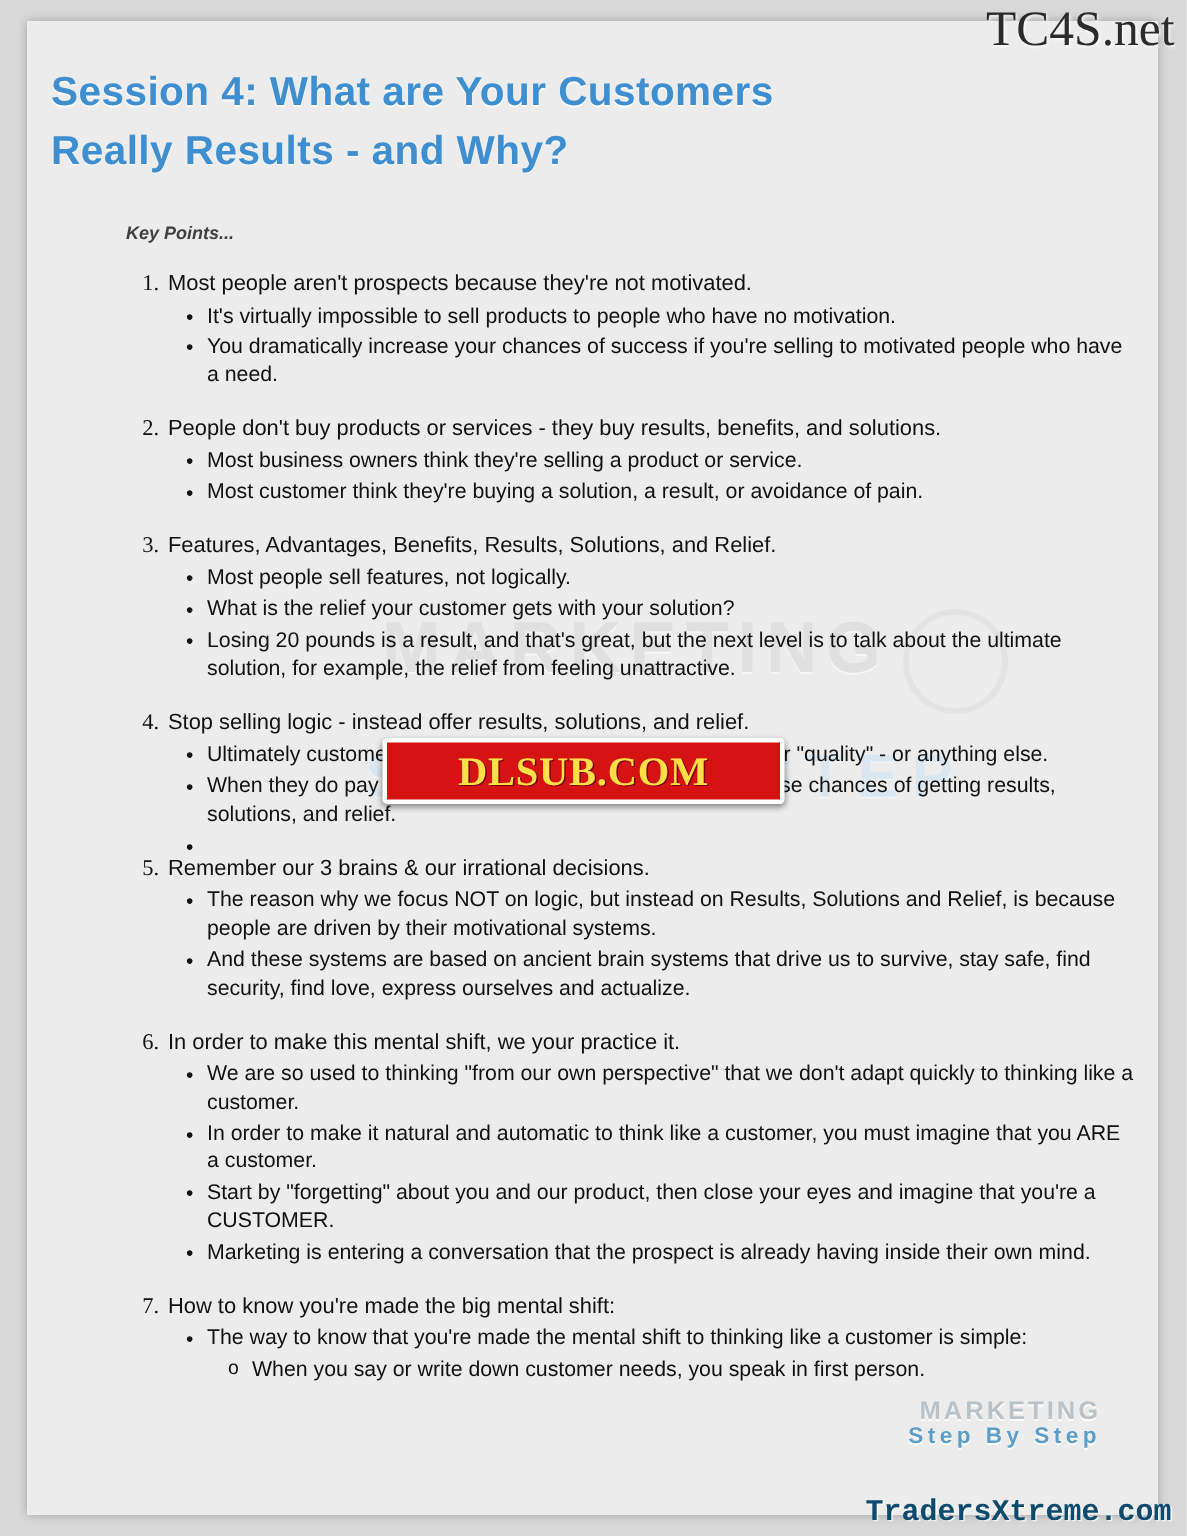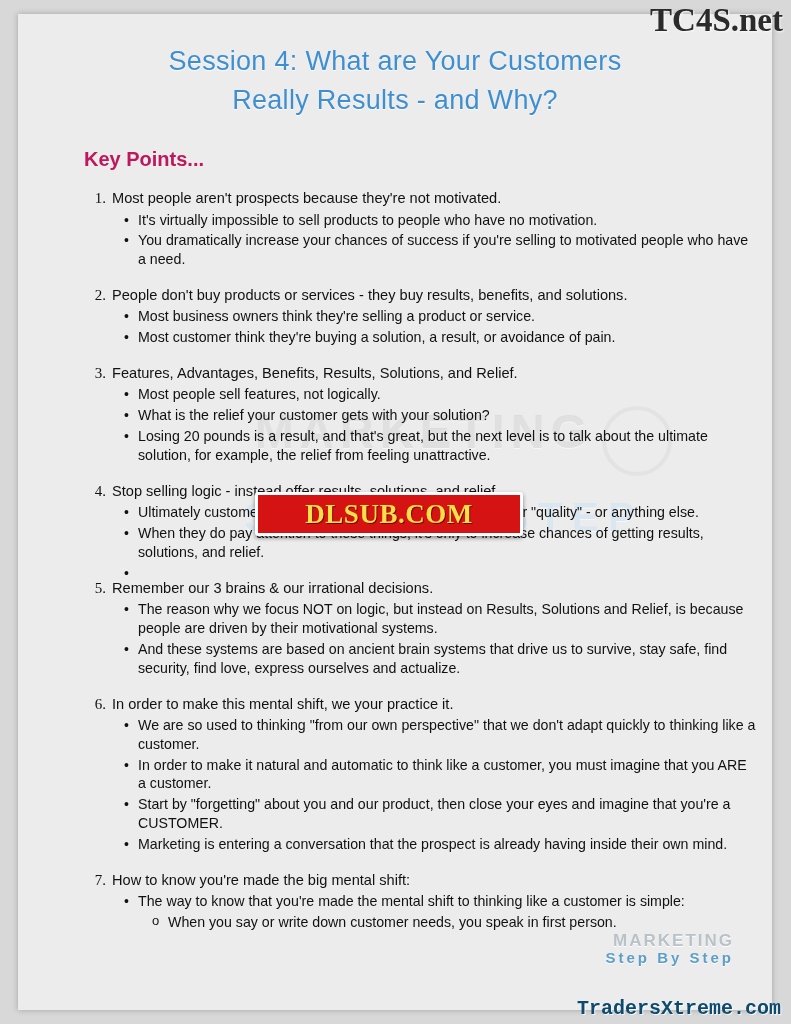--- a/index.html
+++ b/index.html
@@ -70,42 +70,43 @@
     border-radius: 50%;
     pointer-events: none;
   }
 
   .tc4s {
     position: absolute;
     right: 8px;
     top: 2px;
     font-family: "Liberation Serif", serif;
     font-size: 33px;
-    font-weight: bold;
+    font-weight: normal;
     color: #2b2b2b;
     text-shadow: 1px 1px 2px rgba(255,255,255,0.8);
     letter-spacing: 0px;
   }
 
   h1.title {
     margin: 0;
     padding-top: 28px;
-    text-align: center;
+    text-align: left;
     color: #3f8fd0;
     font-size: 27px;
-    font-weight: normal;
+    font-weight: bold;
     line-height: 1.45;
     letter-spacing: 0.3px;
     text-shadow: 0 1px 1px rgba(255,255,255,0.9);
   }
   h2.keypoints {
     margin: 28px 0 0 50px;
-    font-size: 20px;
-    font-weight: bold;
-    color: #be185d;
+    font-size: 12px;
+    font-weight: bold;
+    color: #404040;
+    font-style: italic;
   }
 
   ol.main {
     margin: 18px 0 0 0;
     padding: 0 0 0 78px;
     list-style: none;
     counter-reset: item;
   }
   ol.main > li {
     position: relative;

